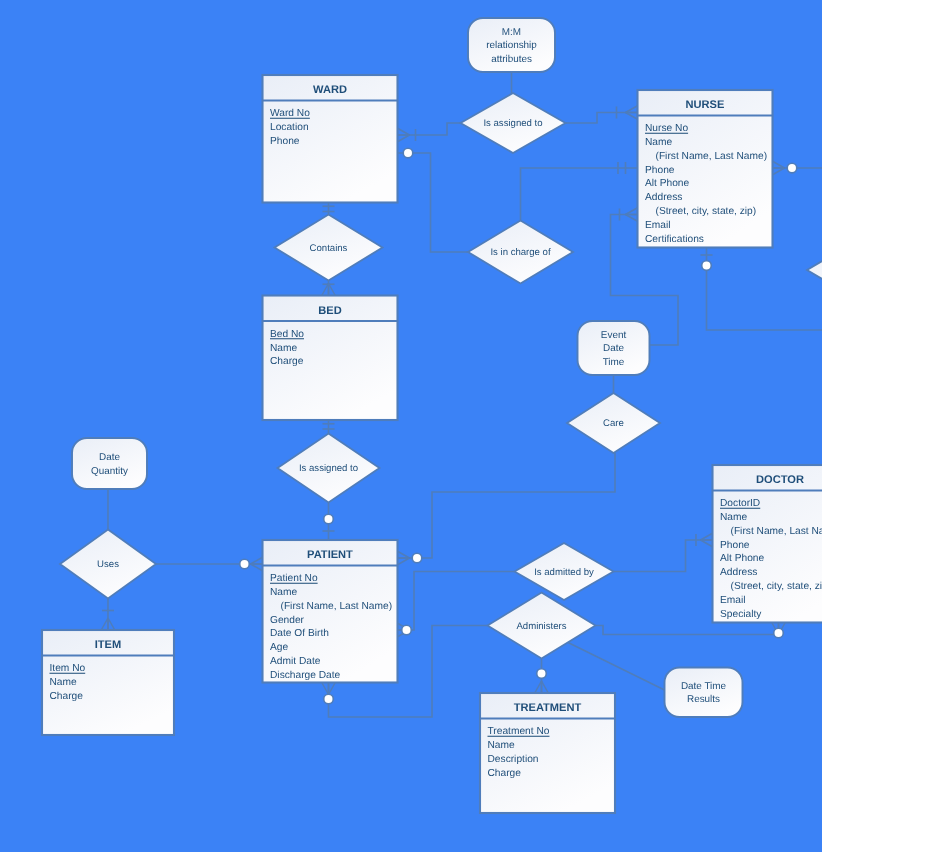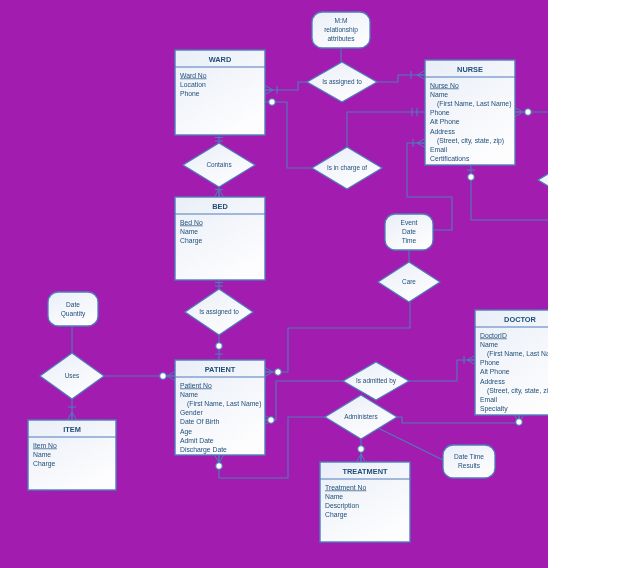--- a/index.html
+++ b/index.html
@@ -1,16 +1,16 @@
 <!DOCTYPE html>
 <html><head>
 <meta charset="utf-8">
 <style>
   html,body{margin:0;padding:0;background:#ffffff;}
-  #stage{position:relative;width:548px;height:568px;background:#a21caf;overflow:hidden;}
+  #stage{position:relative;width:548px;height:568px;background:#3b82f6;overflow:hidden;}
   svg{display:block;}
   text{font-family:"Liberation Sans",sans-serif;}
   .ent-title{font-weight:bold;}
 </style>
 </head>
 <body>
 
 <div id="stage">
   <svg id="diagram" width="624" height="568" viewBox="0 0 624 568" xmlns="http://www.w3.org/2000/svg">
       <defs>

